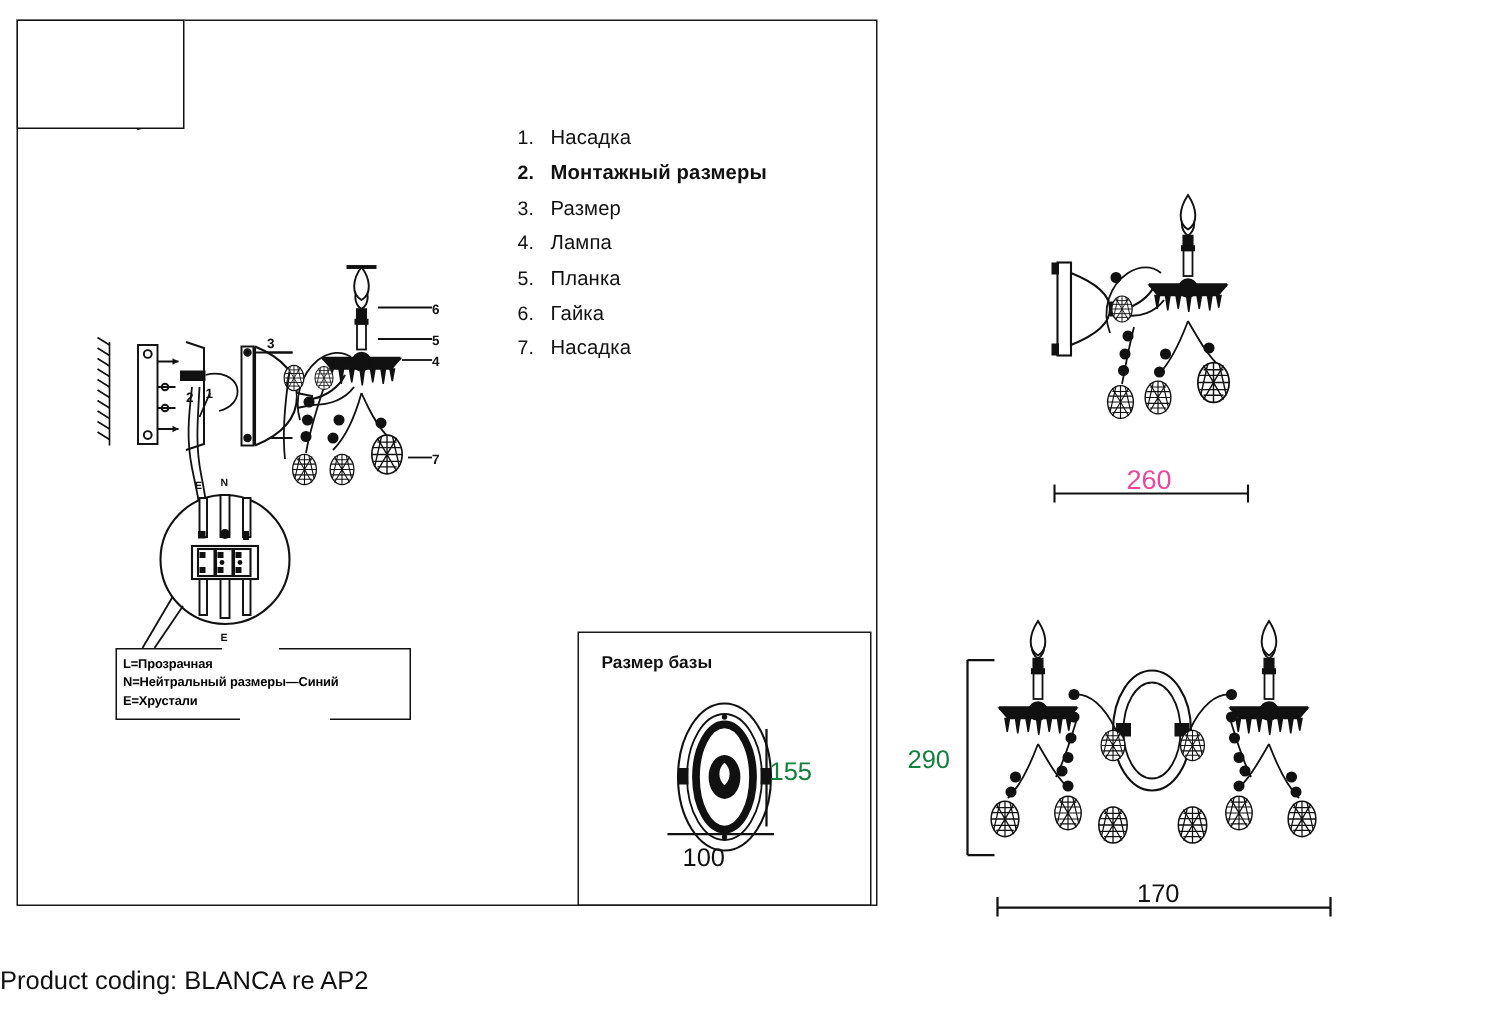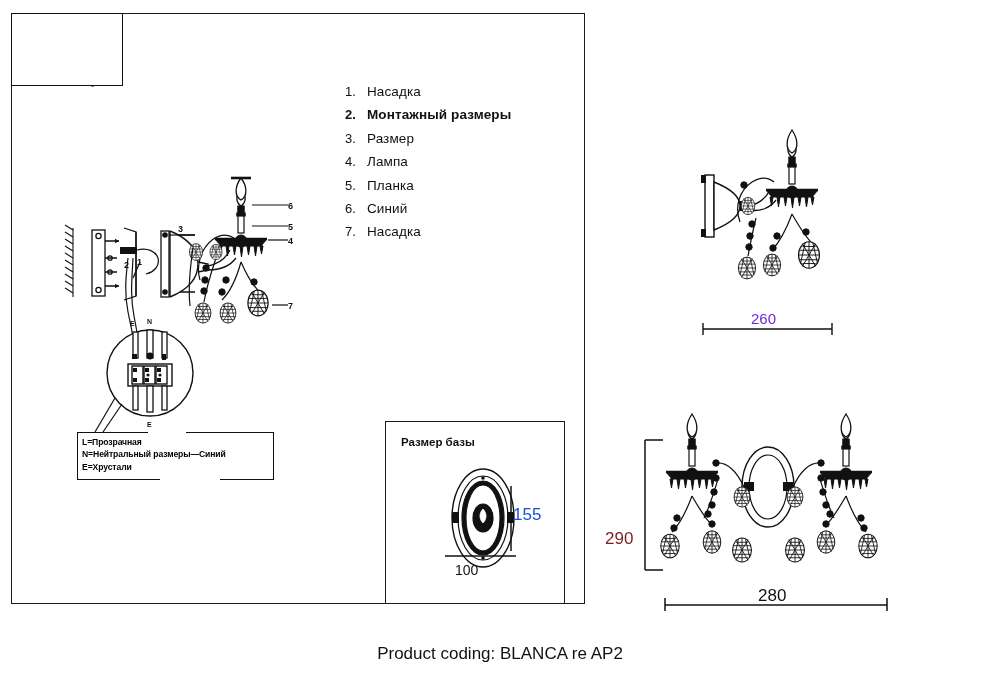--- a/index.html
+++ b/index.html
@@ -88,79 +88,77 @@
     position: absolute;
     background: #fff;
   }
   #notch-top { left: 148px; top: 430px; width: 38px; height: 4px; }
   #notch-bottom { left: 160px; top: 477px; width: 60px; height: 4px; }
 
   
   #base-panel {
     position: absolute;
     left: 385px; top: 421px;
-    width: 180px; height: 183px;
+    width: 196px; height: 183px;
     border: 1.5px solid #1a1a1a;
     box-sizing: border-box;
   }
   #base-panel-title {
     position: absolute;
     left: 15px; top: 14px;
     font-size: 11.5px;
     font-weight: bold;
     color: #111;
   }
   #base-dim-h {
     position: absolute;
     left: 513px; top: 505px;
     font-size: 17px;
-    color: #1d4ed8;
+    color: #15803d;
   }
   #base-dim-w {
     position: absolute;
     left: 455px; top: 562px;
-    font-size: 14px;
+    font-size: 17px;
     color: #111;
   }
 
   
   #dimensions-title {
     position: absolute;
     left: 596px; top: 34px;
     font-size: 25px;
     font-weight: bold;
     color: #111;
     letter-spacing: .2px;
   }
   #dim-260 {
     position: absolute;
     left: 751px; top: 310px;
-    font-size: 15px;
-    color: #6d28d9;
+    font-size: 18px;
+    color: #ec4899;
   }
   #dim-290 {
     position: absolute;
     left: 605px; top: 497px;
     font-size: 17px;
-    color: #7f1d1d;
-    margin-top: 32px;
+    color: #15803d;
   }
   #dim-370 {
     position: absolute;
     left: 758px; top: 586px;
     font-size: 17px;
     color: #111;
   }
 
   
   #product-coding {
     position: absolute;
     left: 0; top: 644px;
     width: 1000px;
-    text-align: center;
     font-size: 17px;
     color: #111;
   }
 
   
   .svg-layer {
     position: absolute;
     left: 0; top: 0;
     width: 1000px; height: 690px;
     pointer-events: none;
@@ -523,21 +521,21 @@
     <div class="part-row">
       <span class="part-num">4.</span>
       <span class="part-label">Лампа</span>
     </div>
     <div class="part-row">
       <span class="part-num">5.</span>
       <span class="part-label">Планка</span>
     </div>
     <div class="part-row">
       <span class="part-num">6.</span>
-      <span class="part-label">Синий</span>
+      <span class="part-label">Гайка</span>
     </div>
     <div class="part-row">
       <span class="part-num">7.</span>
       <span class="part-label">Насадка</span>
     </div>
   </div>
 
   <div id="wiring-legend">
     <div class="wline">L=Прозрачная</div>
     <div class="wline">N=Нейтральный размеры—Синий</div>
@@ -546,17 +544,17 @@
   <div class="notch" id="notch-top"></div>
   <div class="notch" id="notch-bottom"></div>
 
   <div id="inset-box"></div>
 
   <div id="base-dim-h">155</div>
   <div id="base-dim-w">100</div>
 
   <div id="dim-260">260</div>
   <div id="dim-290">290</div>
-  <div id="dim-370">280</div>
+  <div id="dim-370">170</div>
 
   <div id="product-coding">Product coding: BLANCA re AP2</div>
 
 </div>
 
 </body></html>

